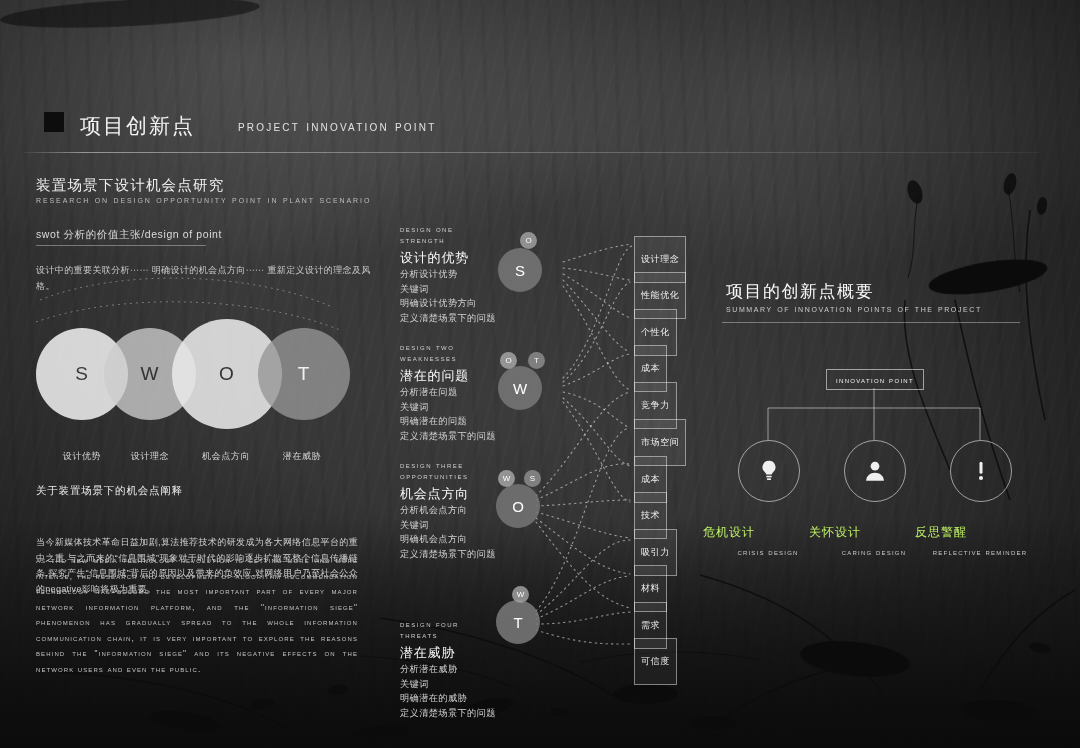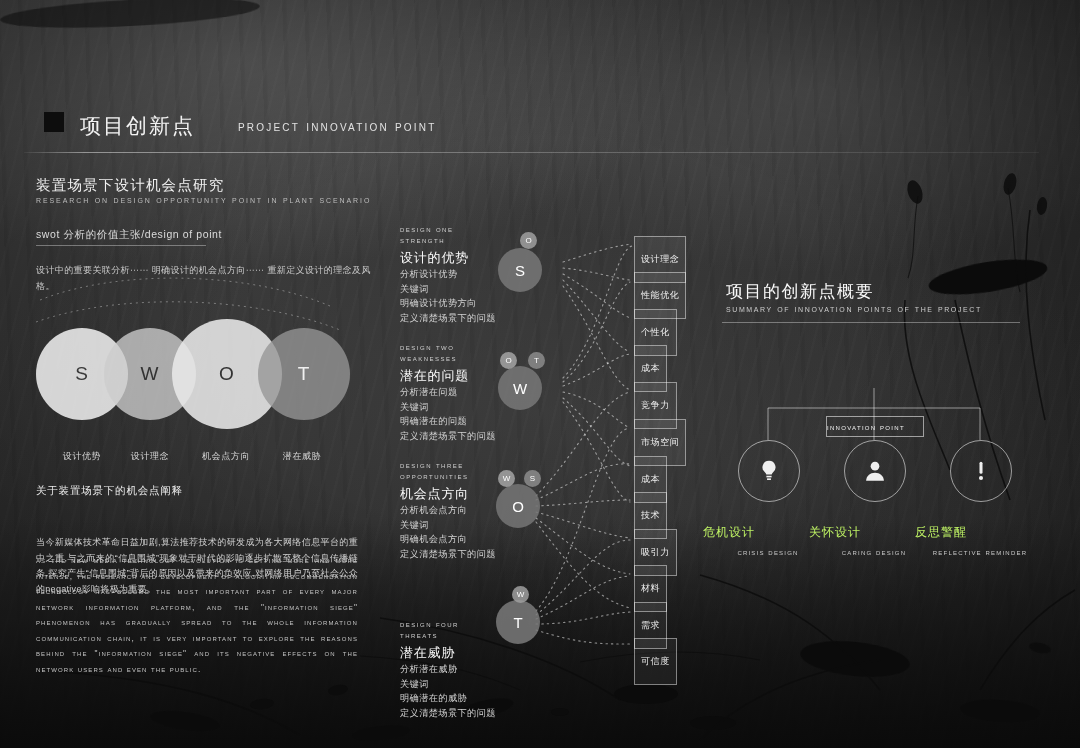--- a/index.html
+++ b/index.html
@@ -252,26 +252,26 @@
     width: 298px; height: 1px;
     background: rgba(255,255,255,0.35);
   }
   .ip-box {
     position: absolute;
     left: 826px; top: 369px;
     width: 96px; height: 19px;
     border: 1px solid rgba(255,255,255,0.55);
     display: flex;
     align-items: center;
+    justify-content: center;
     font-size: 8.4px;
     letter-spacing: 1.3px;
     font-variant: small-caps;
     text-transform: lowercase;
     color: #f2f2f2;
-    margin-top: 47px;
   }
   .r-circle {
     position: absolute;
     width: 60px; height: 60px;
     border-radius: 50%;
     border: 1px solid rgba(255,255,255,0.55);
     display: flex;
     align-items: center;
     justify-content: center;
   }

